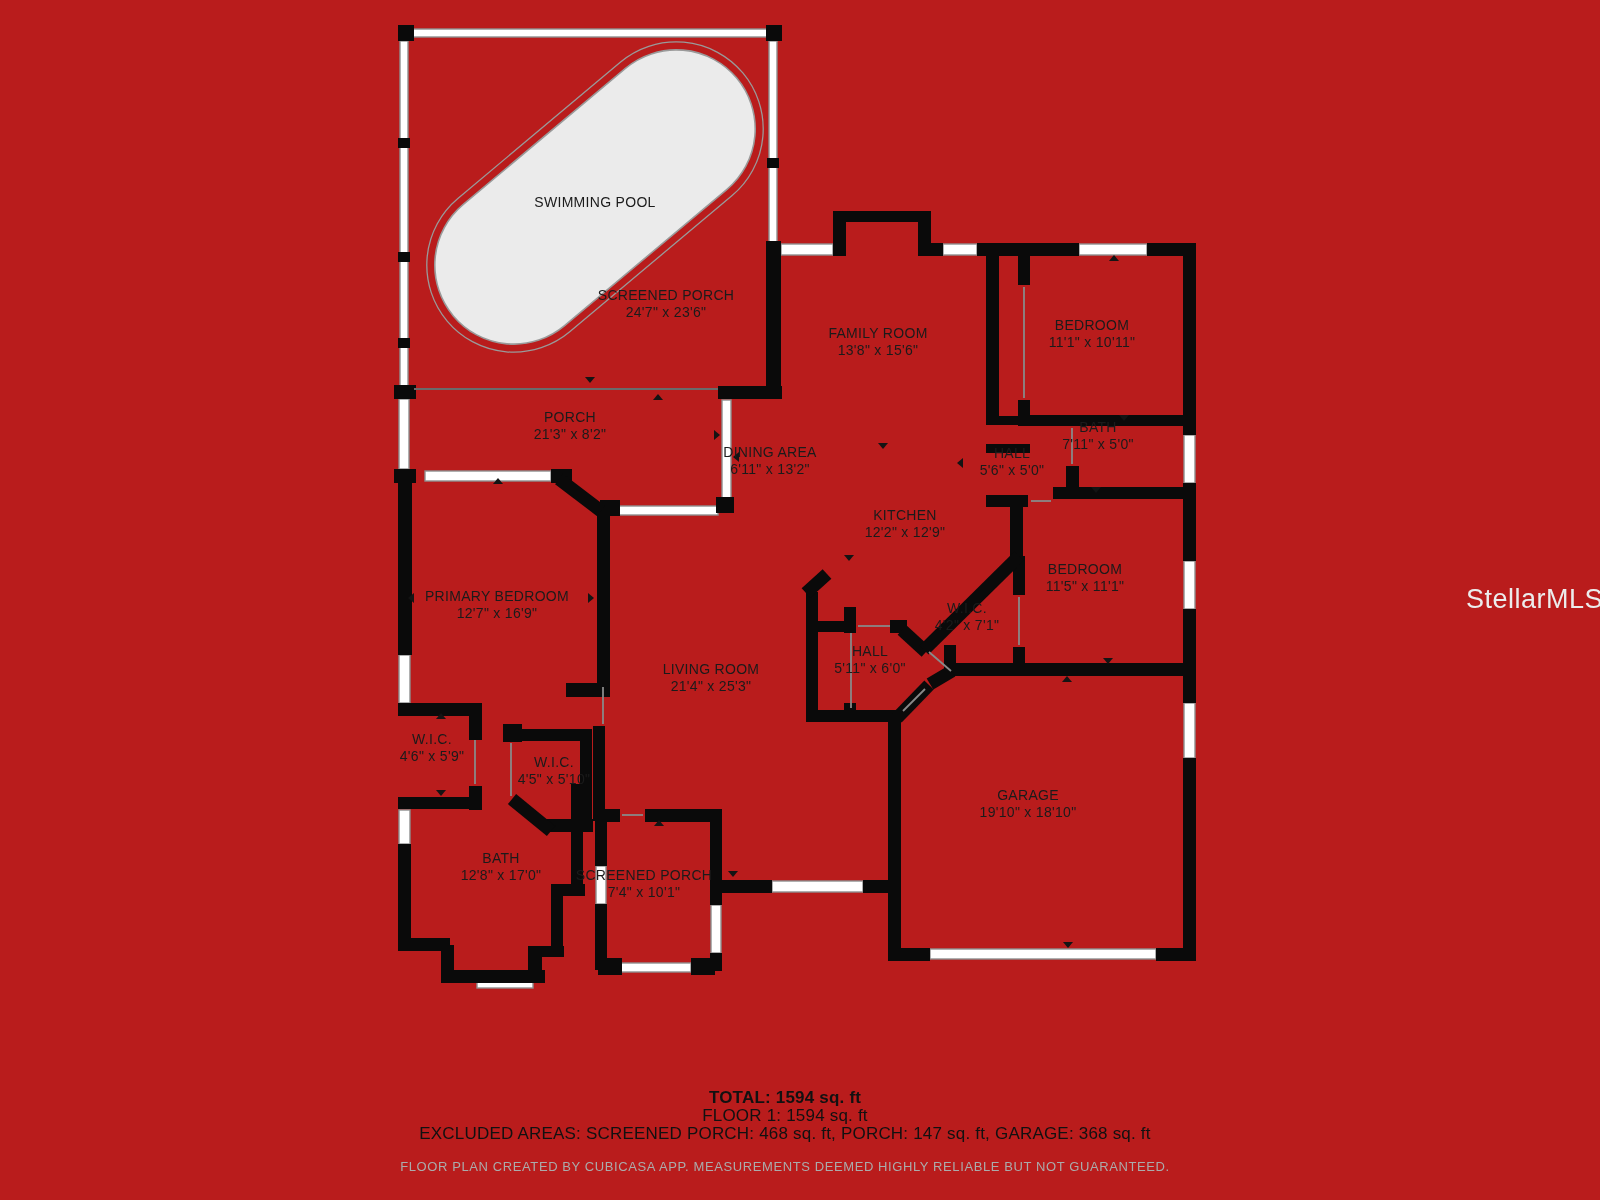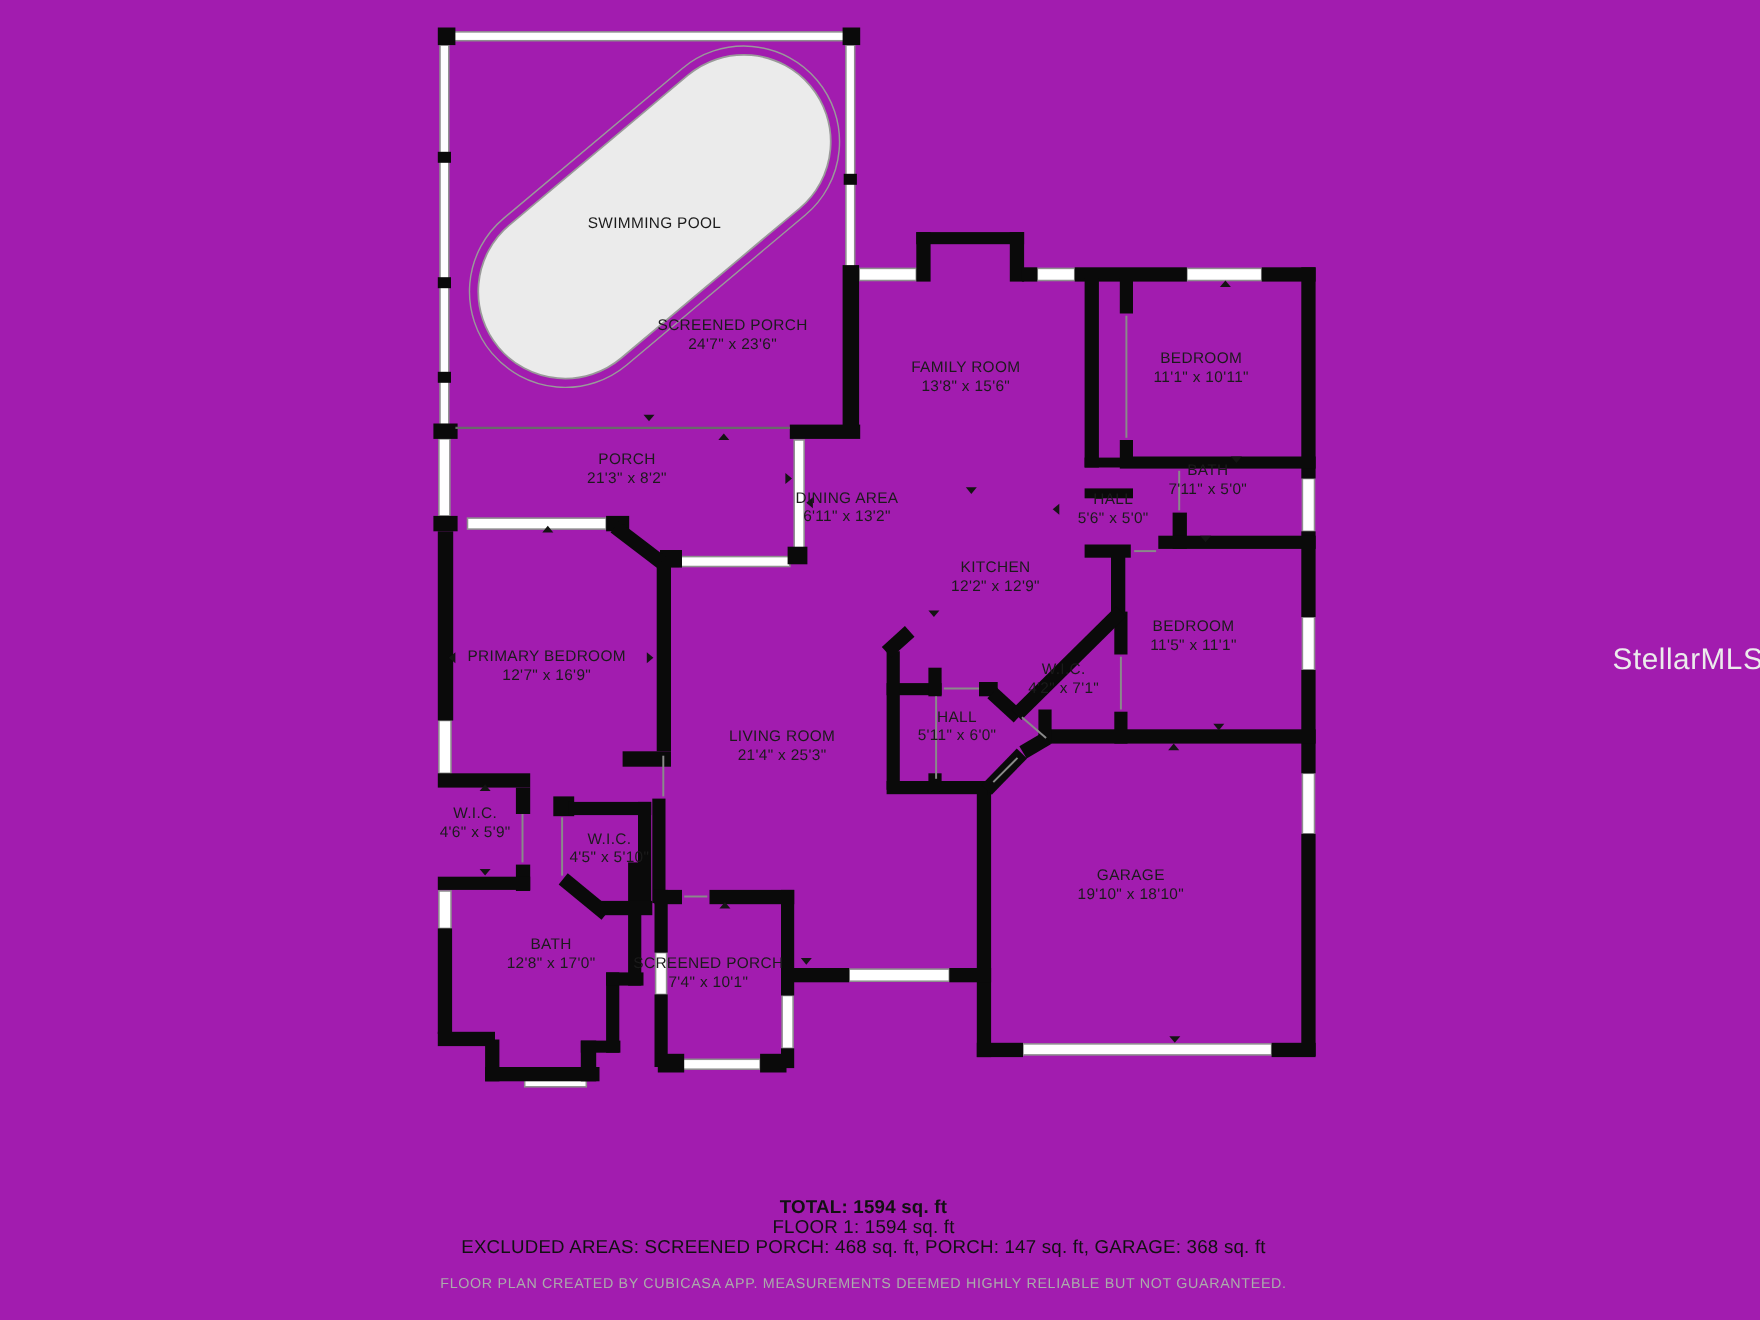--- a/index.html
+++ b/index.html
@@ -1,16 +1,16 @@
 <!DOCTYPE html>
 <html><head>
 <meta charset="utf-8">
 <style>
   html,body{margin:0;padding:0;background:#ffffff;}
-  .stage{position:relative;width:1600px;height:1200px;background:#a21caf;overflow:hidden;
+  .stage{position:relative;width:1600px;height:1200px;background:#b91c1c;overflow:hidden;
          font-family:"Liberation Sans", sans-serif;}
   svg{position:absolute;left:0;top:0;}
   svg text{font-family:"Liberation Sans", sans-serif;}
   .w{fill:#0a0a0a;stroke:none;}
   .dw{stroke:#0a0a0a;stroke-width:13;fill:none;}
   .win{fill:#ffffff;stroke:#8f8f8f;stroke-width:1.4;}
   .dl{stroke:#8a8a8a;stroke-width:1.8;fill:none;}
   .ob{stroke:#6a6a6a;stroke-width:2;fill:none;}
   .tk{fill:#141414;stroke:none;}
   .pool-in{fill:#ebebeb;stroke:#9a9a9a;stroke-width:1.6;}

